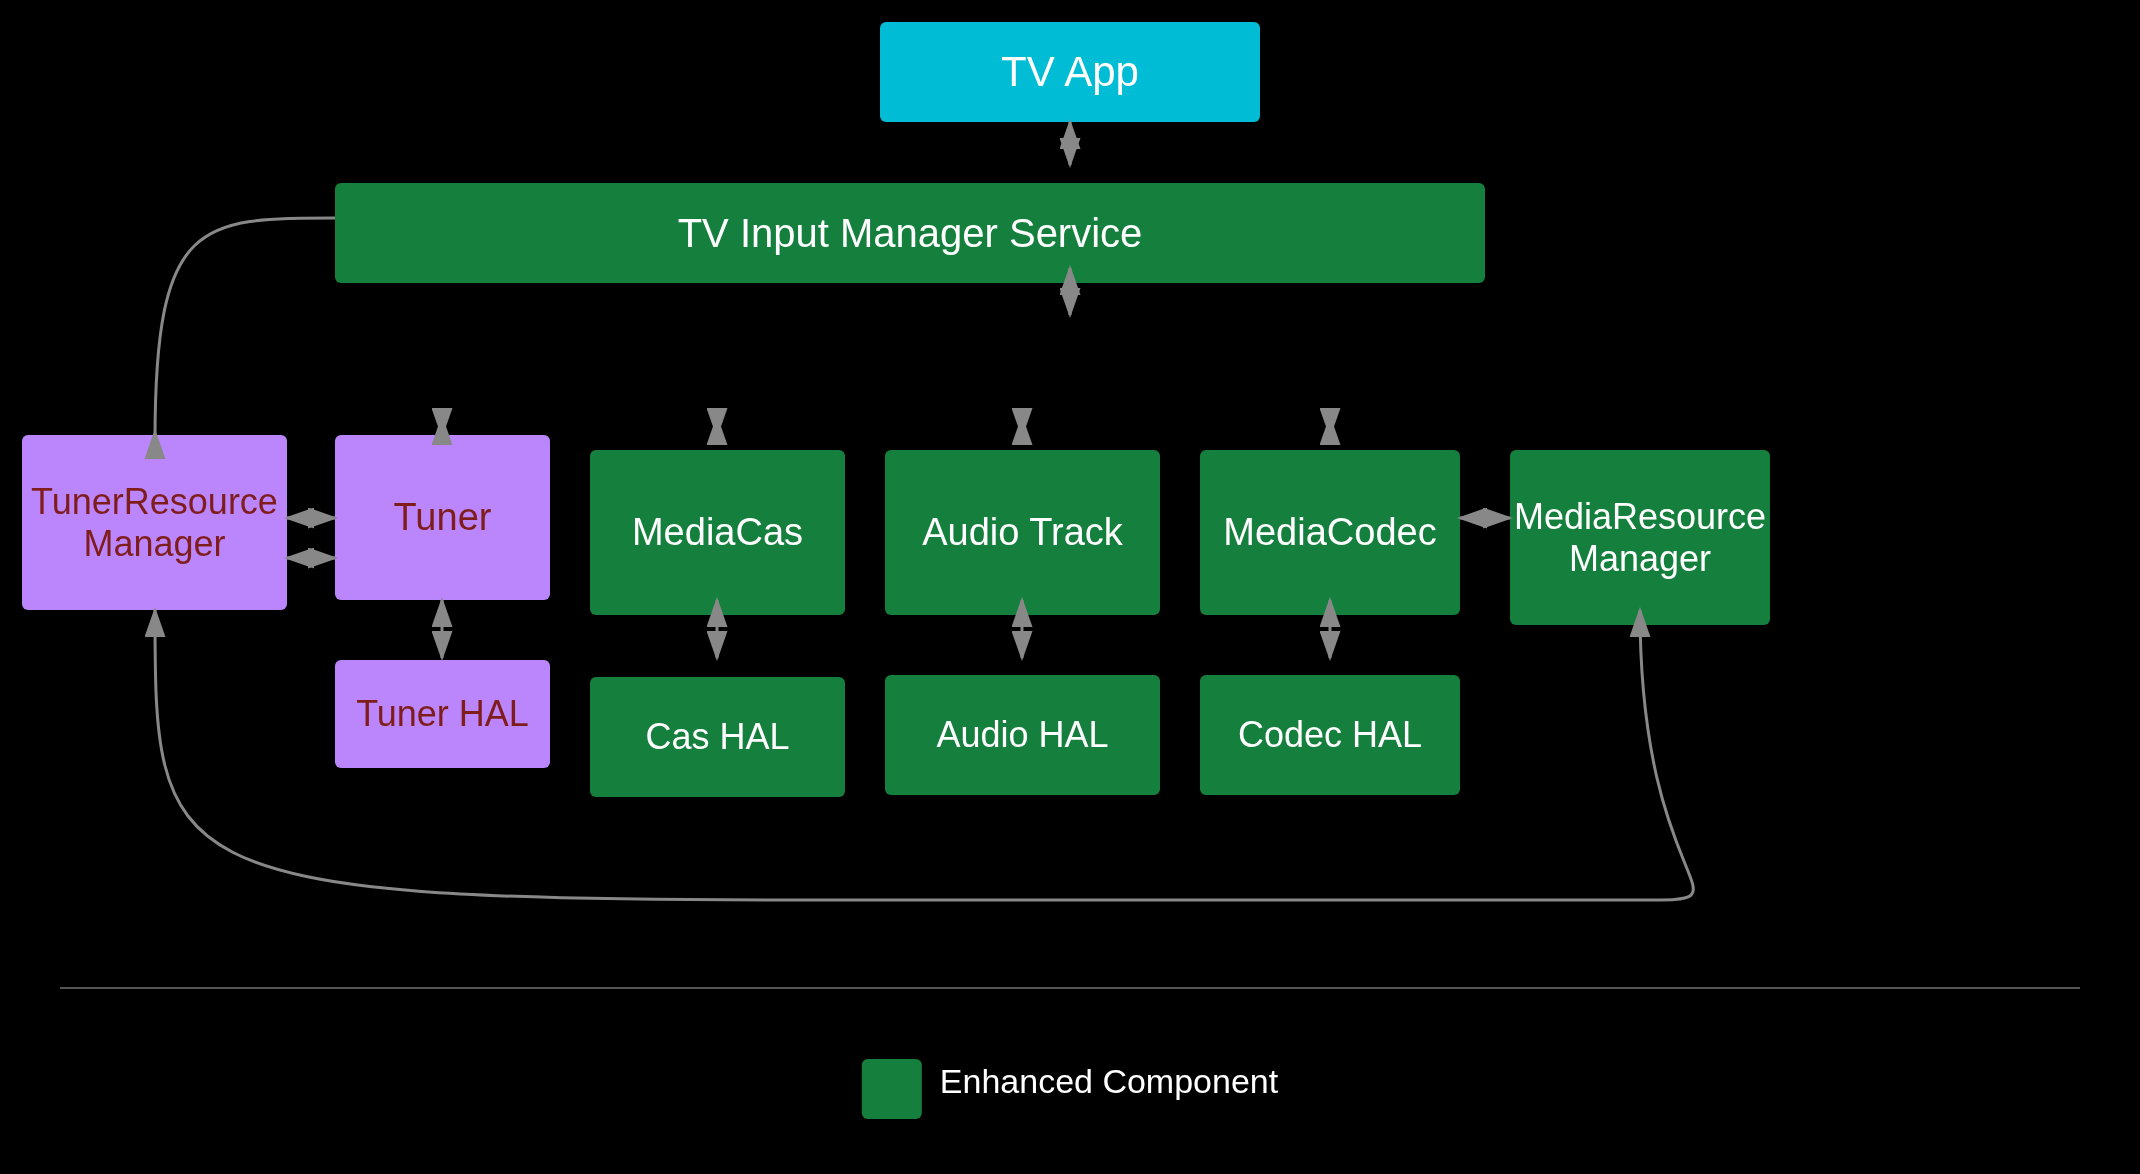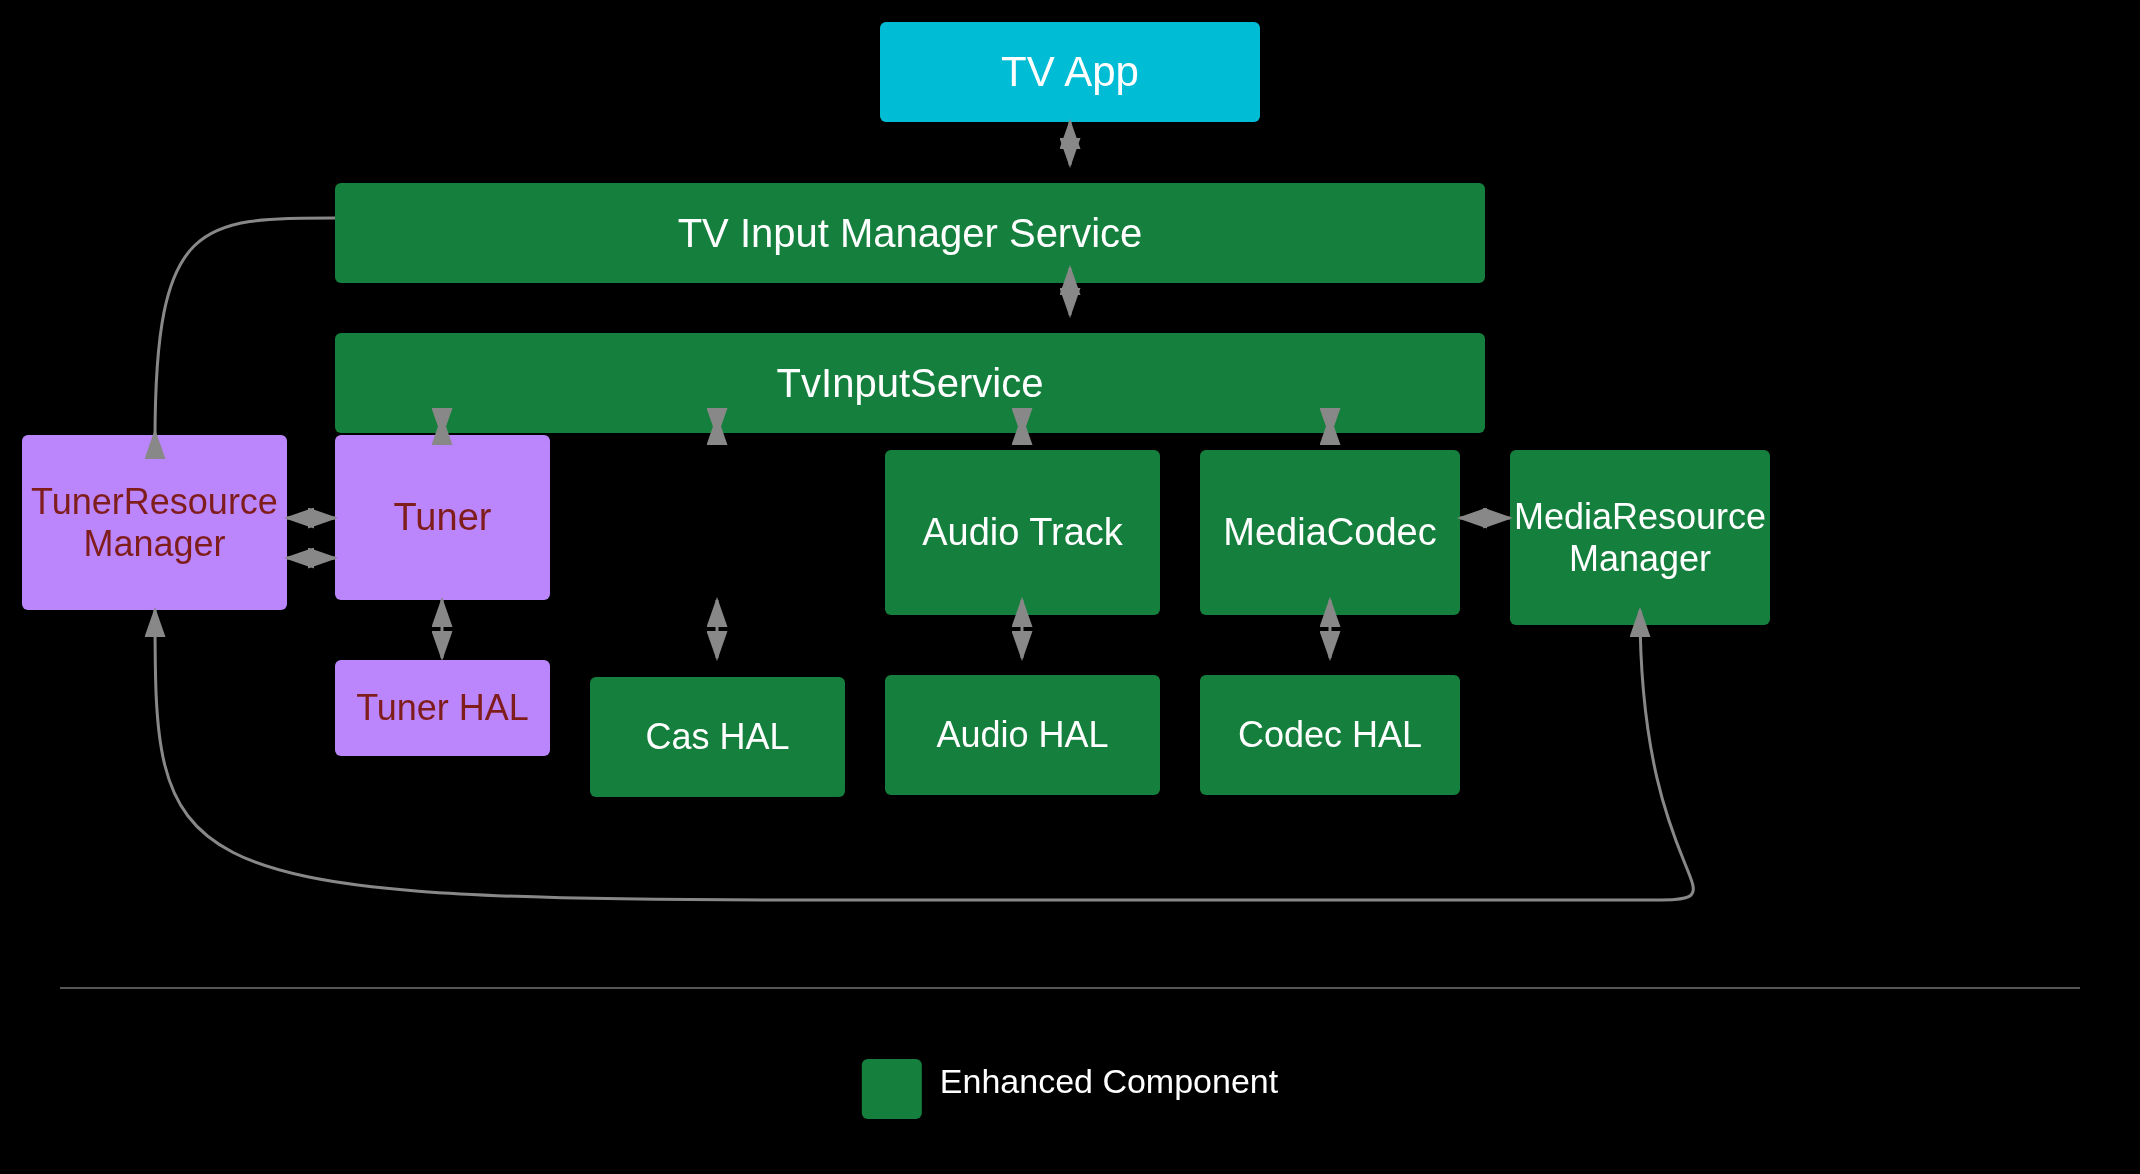--- a/index.html
+++ b/index.html
@@ -88,36 +88,36 @@
 <body>
 
 <div class="diagram-container">
 
   <div style="position:absolute;top:0;left:0;width:2140px;height:1174px;transform-origin:top left;">
 
     <div class="box cyan" style="left:880px;top:22px;width:380px;height:100px;font-size:42px;">TV App</div>
 
     <div class="box orange" style="left:335px;top:168px;width:1150px;height:100px;font-size:40px;">TV Input Manager Service</div>
 
-    <div class="box orange" style="left:335px;top:318px;width:1150px;height:100px;font-size:40px;">TvInputService</div>
 
     <div class="box purple" style="left:22px;top:435px;width:265px;height:175px;font-size:36px;white-space:pre-line;">TunerResource
 Manager</div>
 
     <div class="box purple" style="left:335px;top:435px;width:215px;height:165px;font-size:38px;">Tuner</div>
 
+    <div class="box orange" style="left:590px;top:435px;width:255px;height:165px;font-size:38px;">MediaCas</div>
 
     <div class="box orange" style="left:885px;top:435px;width:275px;height:165px;font-size:38px;">Audio Track</div>
 
     <div class="box orange" style="left:1200px;top:435px;width:260px;height:165px;font-size:38px;">MediaCodec</div>
 
     <div class="box orange" style="left:1510px;top:435px;width:260px;height:175px;font-size:36px;white-space:pre-line;">MediaResource
 Manager</div>
 
-    <div class="box purple" style="left:335px;top:660px;width:215px;height:96px;font-size:36px;text-align:right;">Tuner HAL</div>
+    <div class="box purple" style="left:335px;top:660px;width:215px;height:108px;font-size:36px;text-align:right;">Tuner HAL</div>
 
     <div class="box orange" style="left:590px;top:662px;width:255px;height:120px;font-size:36px;">Cas HAL</div>
 
     <div class="box orange" style="left:1200px;top:660px;width:260px;height:120px;font-size:36px;">Codec HAL</div>
 
     <div class="box orange" style="left:885px;top:660px;width:275px;height:120px;font-size:36px;">Audio HAL</div>
 
     <svg class="arrows-svg">
       <defs>
         <marker id="arrowhead" markerWidth="10" markerHeight="7" refX="9" refY="3.5" orient="auto">

